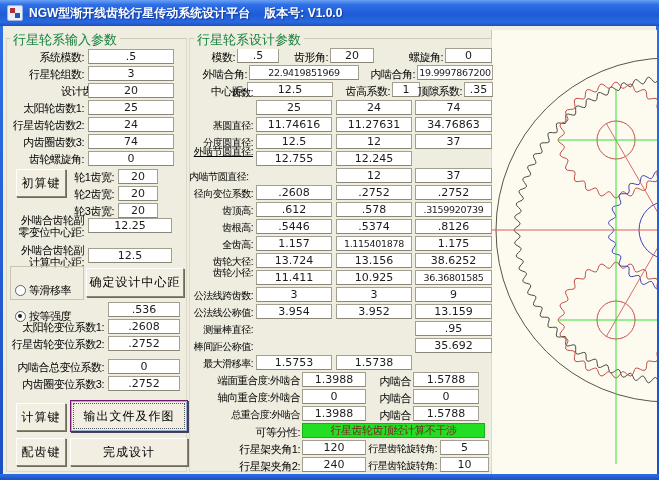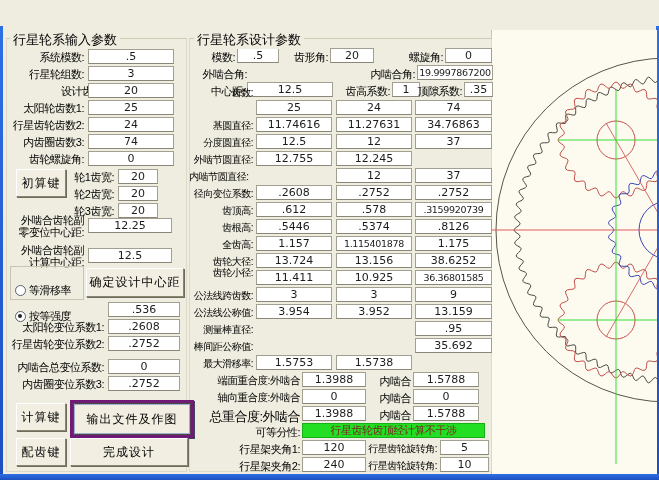--- a/index.html
+++ b/index.html
@@ -11,50 +11,55 @@
     background:linear-gradient(180deg,#6AA2F4 0%,#2E6FE6 18%,#1D5CD6 55%,#2A68DF 85%,#1C4FC0 100%);
     color:#fff;display:flex;align-items:center;}
   #titlebar .ttl{font-size:12px;font-weight:bold;text-shadow:1px 1px 1px #12399b;white-space:nowrap;}
   .app-icon{width:14px;height:14px;margin:0 6px 0 7px;background:#e9eef8;border:1px solid #9db4dd;border-radius:2px;position:relative;}
   .app-icon::before{content:'';position:absolute;left:2px;top:2px;width:5px;height:5px;background:#b03030;}
   .app-icon::after{content:'';position:absolute;right:2px;bottom:2px;width:5px;height:5px;background:#2a52b0;}
   
   .wb{background:linear-gradient(180deg,#2E6FE6,#1C4FC0);}
   
   .frame{position:absolute;border:1px solid #DDD9C6;border-top-color:#cfcbb6;}
-  .gcaption{position:absolute;font-size:13px;color:#000000;background:#EFEDE0;padding:0 3px;white-space:nowrap;z-index:3;}
+  .gcaption{position:absolute;font-size:13px;color:#15803d;background:#EFEDE0;padding:0 3px;white-space:nowrap;z-index:3;}
   
   .flabel{position:absolute;font-size:11px;letter-spacing:-0.5px;color:#000;text-align:right;white-space:nowrap;z-index:2;}
   .dlab{position:absolute;left:185px;width:68px;font-size:10px;letter-spacing:-0.5px;color:#000;text-align:right;white-space:nowrap;z-index:2;}
   
   .ibox{position:absolute;background:#fff;border:1px solid #a3a092;border-bottom-color:#8a8779;height:13px;line-height:13px;
         font-size:11px;text-align:center;color:#1c1c1c;font-family:"DejaVu Sans",sans-serif;white-space:nowrap;overflow:hidden;z-index:2;}
   .sm{font-size:9.5px;letter-spacing:-0.3px;}
   .c1{left:256px;width:74px;} .c2{left:336px;width:74px;} .c3{left:415px;width:75px;}
   
   .btn{position:absolute;background:#F2EFE2;border:1px solid #888573;border-top-color:#fff;border-left-color:#fff;
        box-shadow:1px 1px 0 #6e6b5c;font-size:12px;color:#000;text-align:center;
        display:flex;align-items:center;justify-content:center;letter-spacing:1px;cursor:default;z-index:2;}
-  .btn.focus{border:4px solid #701a75;box-shadow:1px 1px 0 #44425f, inset 0 0 0 1px #9db0cc;outline:1px dotted #555;outline-offset:-4px;}
+  .btn.focus{border:1px solid #701a75;box-shadow:1px 1px 0 #44425f, inset 0 0 0 1px #9db0cc;outline:1px dotted #555;outline-offset:-4px;}
   
   .rframe{position:absolute;border:1px solid #c8c4b0;z-index:2;}
   .radio{position:absolute;font-size:11px;letter-spacing:-0.5px;color:#000;display:flex;align-items:center;z-index:3;}
   .rb{width:9px;height:9px;border-radius:50%;border:1px solid #58636e;background:#fff;display:inline-block;margin-right:3px;position:relative;}
   .sel .rb::after{content:'';position:absolute;left:2px;top:2px;width:4px;height:4px;border-radius:50%;background:#222;}
   
   .greenbar{position:absolute;background:#23DF23;border:1px solid #18b018;height:13px;line-height:13px;
             font-size:11px;letter-spacing:-0.5px;text-align:center;color:#7B2424;white-space:nowrap;z-index:2;}
   
   #draw{position:absolute;left:491px;top:30px;width:165px;height:444px;background:#FDFBEF;border-left:1px solid #cbc7b3;}
 </style>
 </head>
 <body>
 
 <div id="window">
 
+  <div id="titlebar">
+    <span class="app-icon"></span>
+    <span class="ttl">NGW型渐开线齿轮行星传动系统设计平台</span>
+    <span class="ttl" style="margin-left:14px;">版本号: V1.0.0</span>
+  </div>
 
   <div class="abs wb" style="left:0;top:26px;width:3px;height:454px;"></div>
   <div class="abs wb" style="left:656px;top:26px;width:3px;height:454px;"></div>
   <div class="abs wb" style="left:0;top:474px;width:659px;height:6px;"></div>
 
   <div id="draw">
     <svg id="gear-svg" width="165" height="444" viewBox="0 0 165 444">
         <circle cx="176" cy="200" r="172" fill="none" stroke="#55554c" stroke-width="1"></circle>
         <path d="M330.0,200.0L329.1,201.6L327.0,203.2L324.8,204.7L323.9,206.3L324.7,207.9L326.7,209.6L328.7,211.4L329.4,213.1L328.4,214.6L326.2,216.0L323.9,217.3L322.8,218.8L323.5,220.5L325.3,222.4L327.2,224.3L327.8,226.0L326.6,227.5L324.3,228.7L321.9,229.8L320.7,231.2L321.2,232.9L322.9,234.9L324.6,237.0L325.0,238.8L323.8,240.2L321.3,241.1L318.8,242.1L317.5,243.3L317.9,245.1L319.4,247.3L320.9,249.5L321.2,251.3L319.8,252.5L317.3,253.3L314.7,254.0L313.3,255.2L313.5,257.0L314.9,259.3L316.2,261.6L316.3,263.4L314.9,264.5L312.2,265.1L309.6,265.6L308.2,266.6L308.2,268.4L309.4,270.8L310.5,273.3L310.4,275.1L308.9,276.1L306.2,276.4L303.6,276.7L302.0,277.6L301.9,279.4L302.9,281.9L303.8,284.4L303.6,286.2L301.9,287.1L299.3,287.2L296.6,287.3L295.0,288.0L294.8,289.8L295.5,292.3L296.1,294.9L295.8,296.7L294.1,297.5L291.4,297.3L288.8,297.2L287.1,297.8L286.7,299.5L287.2,302.1L287.7,304.8L287.2,306.6L285.4,307.1L282.8,306.8L280.1,306.4L278.4,306.8L277.9,308.6L278.1,311.2L278.4,313.9L277.7,315.6L275.9,316.0L273.3,315.4L270.8,314.8L269.0,315.1L268.3,316.8L268.3,319.5L268.4,322.1L267.6,323.8L265.7,324.1L263.2,323.3L260.7,322.5L258.9,322.6L258.1,324.2L257.9,326.9L257.7,329.5L256.7,331.1L254.9,331.2L252.4,330.2L250.0,329.2L248.2,329.2L247.2,330.7L246.8,333.4L246.4,336.0L245.3,337.5L243.5,337.4L241.1,336.2L238.8,335.0L237.0,334.9L235.9,336.3L235.3,338.9L234.6,341.5L233.4,342.9L231.6,342.7L229.3,341.3L227.1,339.8L225.3,339.5L224.1,340.9L223.3,343.4L222.4,345.9L221.1,347.2L219.3,346.9L217.1,345.3L215.0,343.7L213.3,343.2L212.0,344.5L210.9,346.9L209.8,349.3L208.4,350.5L206.7,350.0L204.7,348.3L202.7,346.5L201.0,345.9L199.6,347.0L198.4,349.3L197.1,351.7L195.6,352.8L193.8,352.1L192.0,350.2L190.2,348.2L188.6,347.5L187.1,348.5L185.6,350.7L184.1,352.9L182.5,353.9L180.9,353.0L179.2,351.0L177.6,348.9L176.0,348.0L174.4,348.9L172.8,351.0L171.1,353.0L169.5,353.9L167.9,352.9L166.4,350.7L164.9,348.5L163.4,347.5L161.8,348.2L160.0,350.2L158.2,352.1L156.4,352.8L154.9,351.7L153.6,349.3L152.4,347.0L151.0,345.9L149.3,346.5L147.3,348.3L145.3,350.0L143.6,350.5L142.2,349.3L141.1,346.9L140.0,344.5L138.7,343.2L137.0,343.7L134.9,345.3L132.7,346.9L130.9,347.2L129.6,345.9L128.7,343.4L127.9,340.9L126.7,339.5L124.9,339.8L122.7,341.3L120.4,342.7L118.6,342.9L117.4,341.5L116.7,338.9L116.1,336.3L115.0,334.9L113.2,335.0L110.9,336.2L108.5,337.4L106.7,337.5L105.6,336.0L105.2,333.4L104.8,330.7L103.8,329.2L102.0,329.2L99.6,330.2L97.1,331.2L95.3,331.1L94.3,329.5L94.1,326.9L93.9,324.2L93.1,322.6L91.3,322.5L88.8,323.3L86.3,324.1L84.4,323.8L83.6,322.1L83.7,319.5L83.7,316.8L83.0,315.1L81.2,314.8L78.7,315.4L76.1,316.0L74.3,315.6L73.6,313.9L73.9,311.2L74.1,308.6L73.6,306.8L71.9,306.4L69.2,306.8L66.6,307.1L64.8,306.6L64.3,304.8L64.8,302.1L65.3,299.5L64.9,297.8L63.2,297.2L60.6,297.3L57.9,297.5L56.2,296.7L55.9,294.9L56.5,292.3L57.2,289.8L57.0,288.0L55.4,287.3L52.7,287.2L50.1,287.1L48.4,286.2L48.2,284.4L49.1,281.9L50.1,279.4L50.0,277.6L48.4,276.7L45.8,276.4L43.1,276.1L41.6,275.1L41.5,273.3L42.6,270.8L43.8,268.4L43.8,266.6L42.4,265.6L39.8,265.1L37.1,264.5L35.7,263.4L35.8,261.6L37.1,259.3L38.5,257.0L38.7,255.2L37.3,254.0L34.7,253.3L32.2,252.5L30.8,251.3L31.1,249.5L32.6,247.3L34.1,245.1L34.5,243.3L33.2,242.1L30.7,241.1L28.2,240.2L27.0,238.8L27.4,237.0L29.1,234.9L30.8,232.9L31.3,231.2L30.1,229.8L27.7,228.7L25.4,227.5L24.2,226.0L24.8,224.3L26.7,222.4L28.5,220.5L29.2,218.8L28.1,217.3L25.8,216.0L23.6,214.6L22.6,213.1L23.3,211.4L25.3,209.6L27.3,207.9L28.1,206.3L27.2,204.7L25.0,203.2L22.9,201.6L22.0,200.0L22.9,198.4L25.0,196.8L27.2,195.3L28.1,193.7L27.3,192.1L25.3,190.4L23.3,188.6L22.6,186.9L23.6,185.4L25.8,184.0L28.1,182.7L29.2,181.2L28.5,179.5L26.7,177.6L24.8,175.7L24.2,174.0L25.4,172.5L27.7,171.3L30.1,170.2L31.3,168.8L30.8,167.1L29.1,165.1L27.4,163.0L27.0,161.2L28.2,159.8L30.7,158.9L33.2,157.9L34.5,156.7L34.1,154.9L32.6,152.7L31.1,150.5L30.8,148.7L32.2,147.5L34.7,146.7L37.3,146.0L38.7,144.8L38.5,143.0L37.1,140.7L35.8,138.4L35.7,136.6L37.1,135.5L39.8,134.9L42.4,134.4L43.8,133.4L43.8,131.6L42.6,129.2L41.5,126.7L41.6,124.9L43.1,123.9L45.8,123.6L48.4,123.3L50.0,122.4L50.1,120.6L49.1,118.1L48.2,115.6L48.4,113.8L50.1,112.9L52.7,112.8L55.4,112.7L57.0,112.0L57.2,110.2L56.5,107.7L55.9,105.1L56.2,103.3L57.9,102.5L60.6,102.7L63.2,102.8L64.9,102.2L65.3,100.5L64.8,97.9L64.3,95.2L64.8,93.4L66.6,92.9L69.2,93.2L71.9,93.6L73.6,93.2L74.1,91.4L73.9,88.8L73.6,86.1L74.3,84.4L76.1,84.0L78.7,84.6L81.2,85.2L83.0,84.9L83.7,83.2L83.7,80.5L83.6,77.9L84.4,76.2L86.3,75.9L88.8,76.7L91.3,77.5L93.1,77.4L93.9,75.8L94.1,73.1L94.3,70.5L95.3,68.9L97.1,68.8L99.6,69.8L102.0,70.8L103.8,70.8L104.8,69.3L105.2,66.6L105.6,64.0L106.7,62.5L108.5,62.6L110.9,63.8L113.2,65.0L115.0,65.1L116.1,63.7L116.7,61.1L117.4,58.5L118.6,57.1L120.4,57.3L122.7,58.7L124.9,60.2L126.7,60.5L127.9,59.1L128.7,56.6L129.6,54.1L130.9,52.8L132.7,53.1L134.9,54.7L137.0,56.3L138.7,56.8L140.0,55.5L141.1,53.1L142.2,50.7L143.6,49.5L145.3,50.0L147.3,51.7L149.3,53.5L151.0,54.1L152.4,53.0L153.6,50.7L154.9,48.3L156.4,47.2L158.2,47.9L160.0,49.8L161.8,51.8L163.4,52.5L164.9,51.5L166.4,49.3L167.9,47.1L169.5,46.1L171.1,47.0L172.8,49.0L174.4,51.1L176.0,52.0L177.6,51.1L179.2,49.0L180.9,47.0L182.5,46.1L184.1,47.1L185.6,49.3L187.1,51.5L188.6,52.5L190.2,51.8L192.0,49.8L193.8,47.9L195.6,47.2L197.1,48.3L198.4,50.7L199.6,53.0L201.0,54.1L202.7,53.5L204.7,51.7L206.7,50.0L208.4,49.5L209.8,50.7L210.9,53.1L212.0,55.5L213.3,56.8L215.0,56.3L217.1,54.7L219.3,53.1L221.1,52.8L222.4,54.1L223.3,56.6L224.1,59.1L225.3,60.5L227.1,60.2L229.3,58.7L231.6,57.3L233.4,57.1L234.6,58.5L235.3,61.1L235.9,63.7L237.0,65.1L238.8,65.0L241.1,63.8L243.5,62.6L245.3,62.5L246.4,64.0L246.8,66.6L247.2,69.3L248.2,70.8L250.0,70.8L252.4,69.8L254.9,68.8L256.7,68.9L257.7,70.5L257.9,73.1L258.1,75.8L258.9,77.4L260.7,77.5L263.2,76.7L265.7,75.9L267.6,76.2L268.4,77.9L268.3,80.5L268.3,83.2L269.0,84.9L270.8,85.2L273.3,84.6L275.9,84.0L277.7,84.4L278.4,86.1L278.1,88.8L277.9,91.4L278.4,93.2L280.1,93.6L282.8,93.2L285.4,92.9L287.2,93.4L287.7,95.2L287.2,97.9L286.7,100.5L287.1,102.2L288.8,102.8L291.4,102.7L294.1,102.5L295.8,103.3L296.1,105.1L295.5,107.7L294.8,110.2L295.0,112.0L296.6,112.7L299.3,112.8L301.9,112.9L303.6,113.8L303.8,115.6L302.9,118.1L301.9,120.6L302.0,122.4L303.6,123.3L306.2,123.6L308.9,123.9L310.4,124.9L310.5,126.7L309.4,129.2L308.2,131.6L308.2,133.4L309.6,134.4L312.2,134.9L314.9,135.5L316.3,136.6L316.2,138.4L314.9,140.7L313.5,143.0L313.3,144.8L314.7,146.0L317.3,146.7L319.8,147.5L321.2,148.7L320.9,150.5L319.4,152.7L317.9,154.9L317.5,156.7L318.8,157.9L321.3,158.9L323.8,159.8L325.0,161.2L324.6,163.0L322.9,165.1L321.2,167.1L320.7,168.8L321.9,170.2L324.3,171.3L326.6,172.5L327.8,174.0L327.2,175.7L325.3,177.6L323.5,179.5L322.8,181.2L323.9,182.7L326.2,184.0L328.4,185.4L329.4,186.9L328.7,188.6L326.7,190.4L324.7,192.1L323.9,193.7L324.8,195.3L327.0,196.8L329.1,198.4L330.0,200.0Z" fill="none" stroke="#4a4a42" stroke-width="1"></path>
         <path d="M182.0,110.0L181.1,111.9L178.9,113.6L176.6,115.2L175.6,116.8L176.2,118.6L177.9,120.7L179.6,123.0L180.0,125.0L178.7,126.6L176.1,127.7L173.5,128.6L172.0,129.9L172.2,131.8L173.3,134.3L174.4,136.9L174.2,139.0L172.5,140.2L169.7,140.6L167.0,140.8L165.3,141.7L164.9,143.5L165.4,146.3L165.7,149.0L165.0,151.0L163.0,151.7L160.3,151.4L157.5,150.9L155.7,151.3L154.8,153.0L154.6,155.7L154.2,158.5L153.0,160.2L150.9,160.4L148.3,159.3L145.8,158.2L143.9,158.0L142.6,159.5L141.7,162.1L140.6,164.7L139.0,166.0L137.0,165.6L134.7,163.9L132.6,162.2L130.8,161.6L129.2,162.6L127.6,164.9L125.9,167.1L124.0,168.0L122.1,167.1L120.4,164.9L118.8,162.6L117.2,161.6L115.4,162.2L113.3,163.9L111.0,165.6L109.0,166.0L107.4,164.7L106.3,162.1L105.4,159.5L104.1,158.0L102.2,158.2L99.7,159.3L97.1,160.4L95.0,160.2L93.8,158.5L93.4,155.7L93.2,153.0L92.3,151.3L90.5,150.9L87.7,151.4L85.0,151.7L83.0,151.0L82.3,149.0L82.6,146.3L83.1,143.5L82.7,141.7L81.0,140.8L78.3,140.6L75.5,140.2L73.8,139.0L73.6,136.9L74.7,134.3L75.8,131.8L76.0,129.9L74.5,128.6L71.9,127.7L69.3,126.6L68.0,125.0L68.4,123.0L70.1,120.7L71.8,118.6L72.4,116.8L71.4,115.2L69.1,113.6L66.9,111.9L66.0,110.0L66.9,108.1L69.1,106.4L71.4,104.8L72.4,103.2L71.8,101.4L70.1,99.3L68.4,97.0L68.0,95.0L69.3,93.4L71.9,92.3L74.5,91.4L76.0,90.1L75.8,88.2L74.7,85.7L73.6,83.1L73.8,81.0L75.5,79.8L78.3,79.4L81.0,79.2L82.7,78.3L83.1,76.5L82.6,73.7L82.3,71.0L83.0,69.0L85.0,68.3L87.7,68.6L90.5,69.1L92.3,68.7L93.2,67.0L93.4,64.3L93.8,61.5L95.0,59.8L97.1,59.6L99.7,60.7L102.2,61.8L104.1,62.0L105.4,60.5L106.3,57.9L107.4,55.3L109.0,54.0L111.0,54.4L113.3,56.1L115.4,57.8L117.2,58.4L118.8,57.4L120.4,55.1L122.1,52.9L124.0,52.0L125.9,52.9L127.6,55.1L129.2,57.4L130.8,58.4L132.6,57.8L134.7,56.1L137.0,54.4L139.0,54.0L140.6,55.3L141.7,57.9L142.6,60.5L143.9,62.0L145.8,61.8L148.3,60.7L150.9,59.6L153.0,59.8L154.2,61.5L154.6,64.3L154.8,67.0L155.7,68.7L157.5,69.1L160.3,68.6L163.0,68.3L165.0,69.0L165.7,71.0L165.4,73.7L164.9,76.5L165.3,78.3L167.0,79.2L169.7,79.4L172.5,79.8L174.2,81.0L174.4,83.1L173.3,85.7L172.2,88.2L172.0,90.1L173.5,91.4L176.1,92.3L178.7,93.4L180.0,95.0L179.6,97.0L177.9,99.3L176.2,101.4L175.6,103.2L176.6,104.8L178.9,106.4L181.1,108.1L182.0,110.0Z" fill="none" stroke="#c0504a" stroke-width="1"></path>
@@ -135,20 +140,21 @@
   <div class="gcaption" style="left:194px;top:31px;">行星轮系设计参数</div>
 
   <span class="flabel" style="top:50px;left:190px;width:45px;">模数:</span>
   <span class="ibox" style="top:48px;left:237px;width:40px;">.5</span>
   <span class="flabel" style="top:50px;left:280px;width:48px;">齿形角:</span>
   <span class="ibox" style="top:48px;left:330px;width:42px;">20</span>
   <span class="flabel" style="top:50px;left:395px;width:48px;">螺旋角:</span>
   <span class="ibox" style="top:48px;left:445px;width:45px;">0</span>
 
   <span class="flabel" style="top:67px;left:185px;width:62px;">外啮合角:</span>
+  <span class="ibox sm" style="top:65px;left:249px;width:108px;">22.9419851969</span>
   <span class="flabel" style="top:67px;left:357px;width:58px;">内啮合角:</span>
   <span class="ibox sm" style="top:65px;left:417px;width:74px;">19.9997867200</span>
 
   <span class="flabel" style="top:84px;left:195px;width:50px;">中心距:</span>
   <span class="ibox" style="top:82px;left:247px;width:84px;">12.5</span>
   <span class="flabel" style="top:84px;left:335px;width:55px;">齿高系数:</span>
   <span class="ibox" style="top:82px;left:392px;width:26px;">1</span>
   <span class="flabel" style="top:84px;left:408px;width:54px;">顶隙系数:</span>
   <span class="ibox" style="top:82px;left:464px;width:27px;">.35</span>
 
@@ -160,21 +166,21 @@
   <span class="dlab" style="top:119px;">基圆直径:</span>
   <span class="ibox c1" style="top:117px;">11.74616</span>
   <span class="ibox c2" style="top:117px;">11.27631</span>
   <span class="ibox c3" style="top:117px;">34.76863</span>
 
   <span class="dlab" style="top:136px;">分度圆直径:</span>
   <span class="ibox c1" style="top:134px;">12.5</span>
   <span class="ibox c2" style="top:134px;">12</span>
   <span class="ibox c3" style="top:134px;">37</span>
 
-  <span class="dlab" style="top:153px;">外啮节圆直径:</span>
+  <span class="dlab" style="top:145px;text-decoration:underline;">外啮节圆直径:</span>
   <span class="ibox c1" style="top:151px;">12.755</span>
   <span class="ibox c2" style="top:151px;">12.245</span>
 
   <span class="dlab" style="top:170px;text-align:center;">内啮节圆直径:</span>
   <span class="ibox c2" style="top:168px;">12</span>
   <span class="ibox c3" style="top:168px;">37</span>
 
   <span class="dlab" style="top:187px;">径向变位系数:</span>
   <span class="ibox c1" style="top:185px;">.2608</span>
   <span class="ibox c2" style="top:185px;">.2752</span>
@@ -228,21 +234,21 @@
   <span class="flabel" style="top:374px;left:190px;width:110px;font-size:10.5px;">端面重合度:外啮合</span>
   <span class="ibox" style="top:372px;left:302px;width:62px;">1.3988</span>
   <span class="flabel" style="top:374px;left:373px;width:38px;">内啮合</span>
   <span class="ibox" style="top:372px;left:413px;width:64px;">1.5788</span>
 
   <span class="flabel" style="top:391px;left:190px;width:110px;font-size:10.5px;">轴向重合度:外啮合</span>
   <span class="ibox" style="top:389px;left:302px;width:62px;">0</span>
   <span class="flabel" style="top:391px;left:373px;width:38px;">内啮合</span>
   <span class="ibox" style="top:389px;left:413px;width:64px;">0</span>
 
-  <span class="flabel" style="top:408px;left:190px;width:110px;font-size:13px;">总重合度:外啮合</span>
+  <span class="flabel" style="top:408px;left:190px;width:110px;font-size:10px;">总重合度:外啮合</span>
   <span class="ibox" style="top:406px;left:302px;width:62px;">1.3988</span>
   <span class="flabel" style="top:408px;left:373px;width:38px;">内啮合</span>
   <span class="ibox" style="top:406px;left:413px;width:64px;">1.5788</span>
 
   <span class="flabel" style="top:425px;left:190px;width:110px;">可等分性:</span>
   <span class="greenbar" style="top:423px;left:302px;width:181px;">行星齿轮齿顶经计算不干涉</span>
 
   <span class="flabel" style="top:442px;left:190px;width:110px;text-align:right;">行星架夹角1:</span>
   <span class="ibox" style="top:440px;left:302px;width:62px;">120</span>
   <span class="flabel" style="top:442px;left:357px;width:80px;font-size:10px;">行星齿轮旋转角:</span>

